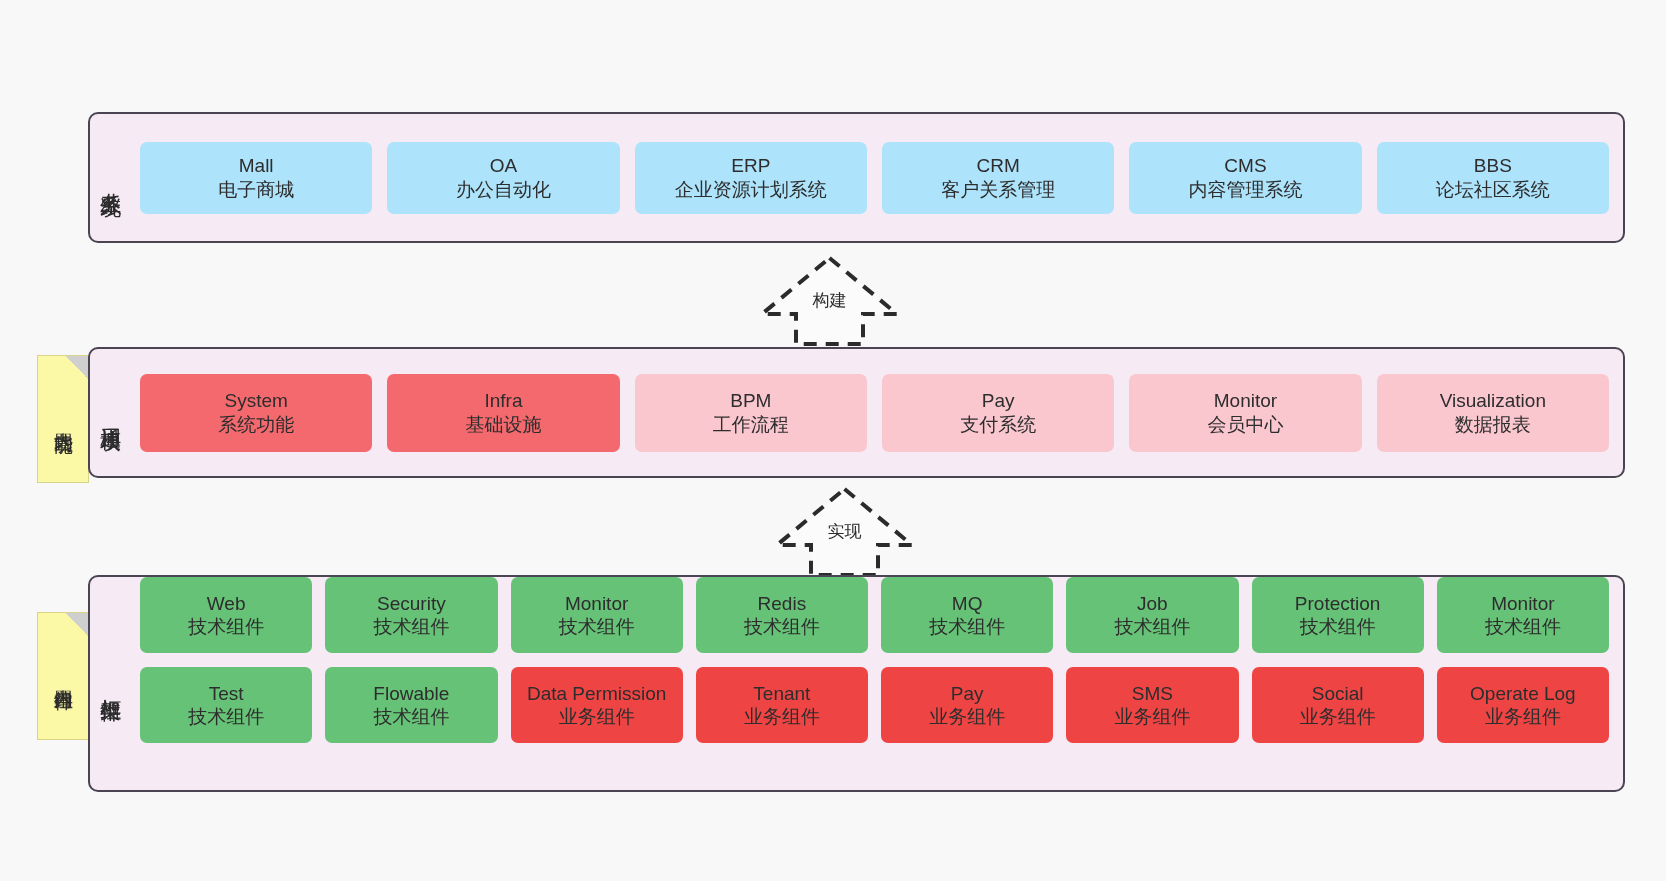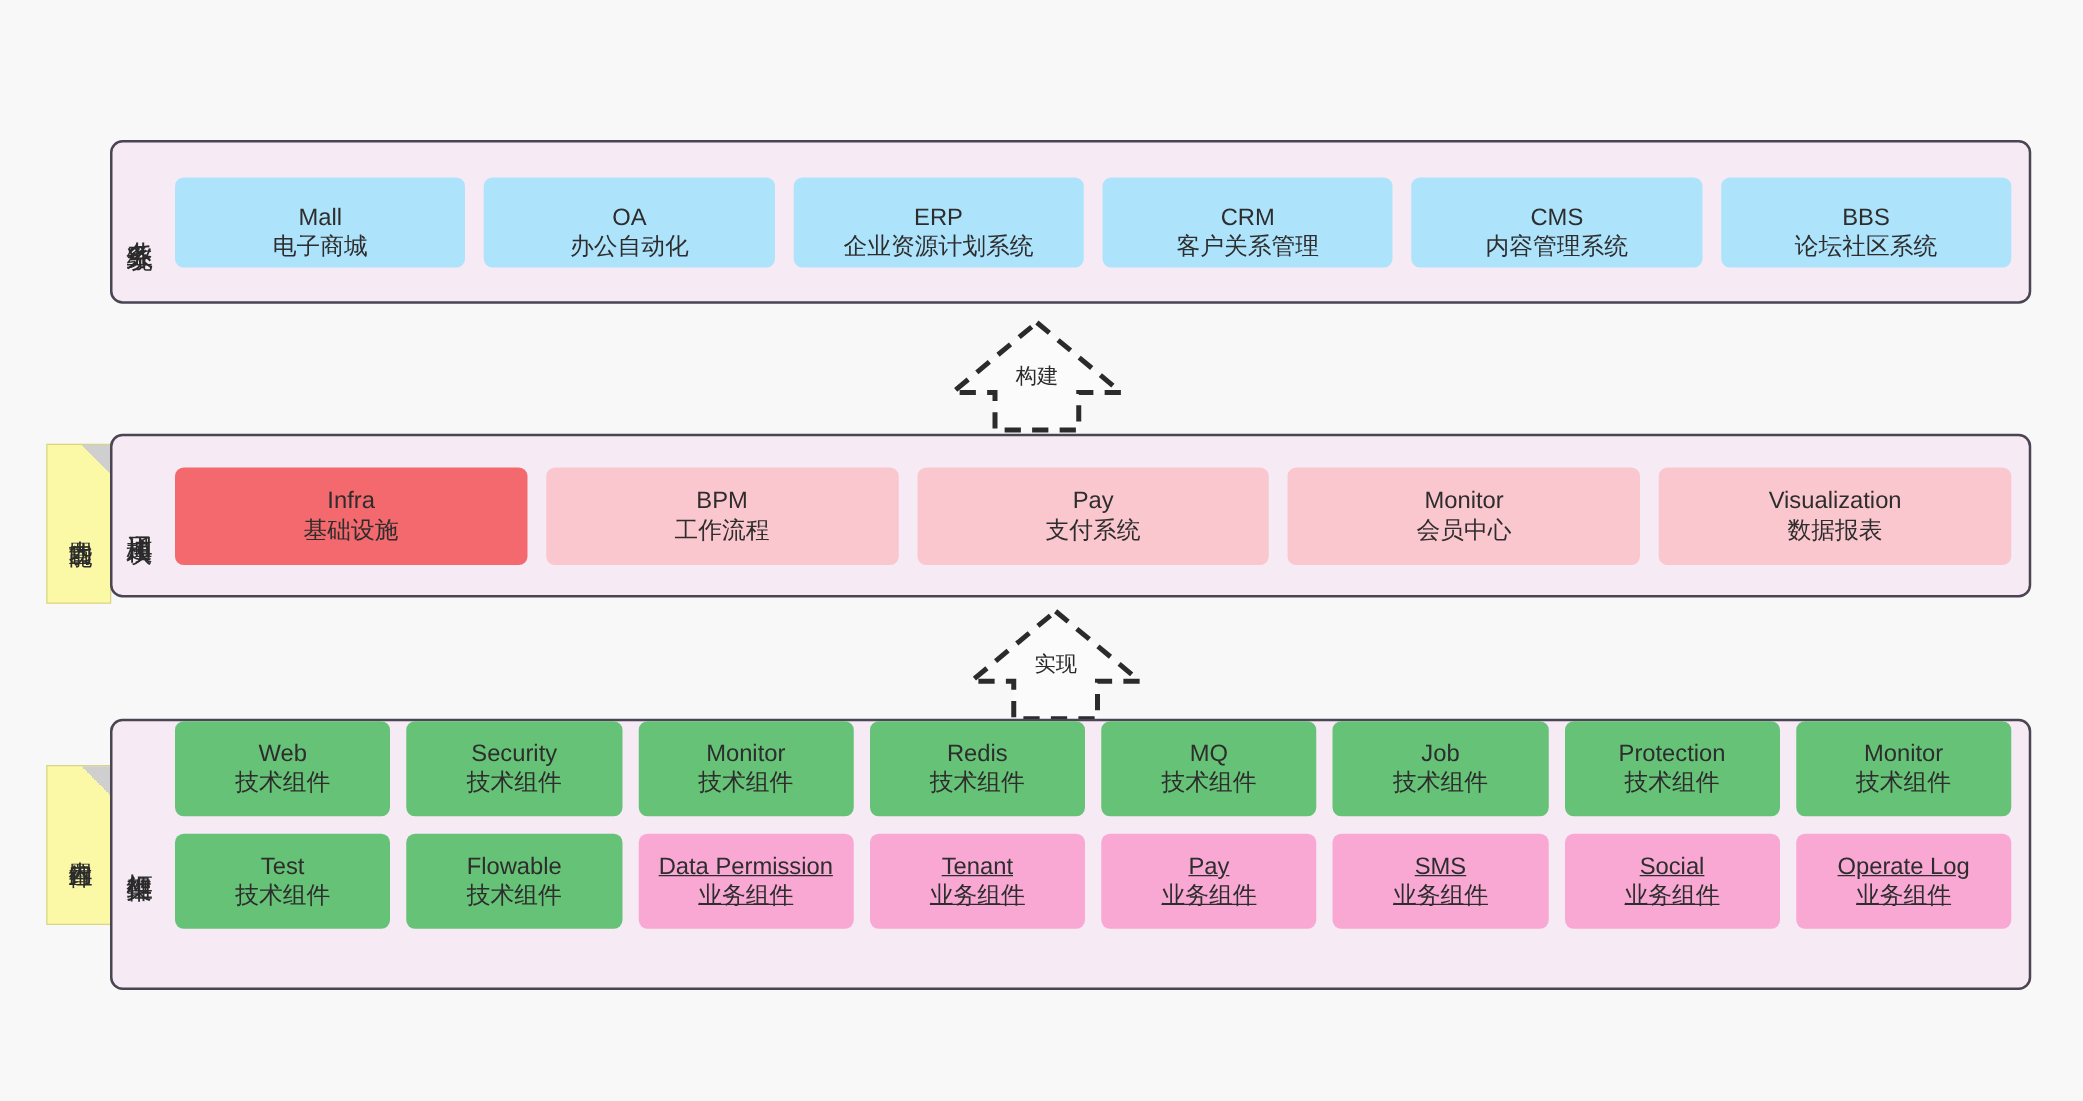--- a/index.html
+++ b/index.html
@@ -58,26 +58,26 @@
     line-height:1.22;
     color:#2d2d2d;
     padding:4px 6px;
   }
   .card .t{display:block;}
   .card .s{display:block;}
   .blue{background:#ade3fb;}
   .red{background:#f4696e;}
   .pink{background:#fbc7cf;}
   .green{background:#66c277;}
-  .lgreen{background:#f9a8d4;text-decoration:underline;}
+  .lgreen{background:#ef4444;}
 
   
   #panel-biz{left:88px;top:112px;width:1537px;height:131px;}
   #panel-biz .panel-body{gap:15px;padding:0 14px 0 8px;}
-  #panel-biz .card{flex:1 1 0;height:72px;justify-content:flex-end;}
+  #panel-biz .card{flex:1 1 0;height:72px;}
 
   
   #panel-mod{left:88px;top:347px;width:1537px;height:131px;}
   #panel-mod .panel-body{gap:15px;padding:0 14px 0 8px;}
   #panel-mod .card{flex:1 1 0;height:78px;}
 
   
   #panel-fw{left:88px;top:575px;width:1537px;height:217px;}
   #panel-fw .panel-body{
     flex-direction:column;justify-content:flex-start;gap:14px;padding:0 14px 0 8px;
@@ -171,20 +171,24 @@
   <div class="note" id="note-func">
     <span class="fold"></span>
     <span>内置功能</span>
   </div>
 
   <div class="panel" id="panel-mod">
     <div class="panel-label">通用模块</div>
     <div class="panel-body">
 
       <div class="card red">
+        <span class="t">System</span>
+        <span class="s">系统功能</span>
+      </div>
+      <div class="card red">
         <span class="t">Infra</span>
         <span class="s">基础设施</span>
       </div>
       <div class="card pink">
         <span class="t">BPM</span>
         <span class="s">工作流程</span>
       </div>
       <div class="card pink">
         <span class="t">Pay</span>
         <span class="s">支付系统</span>

